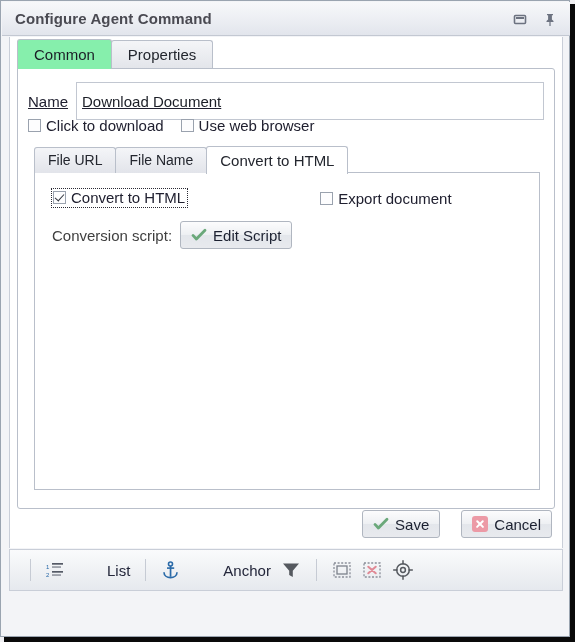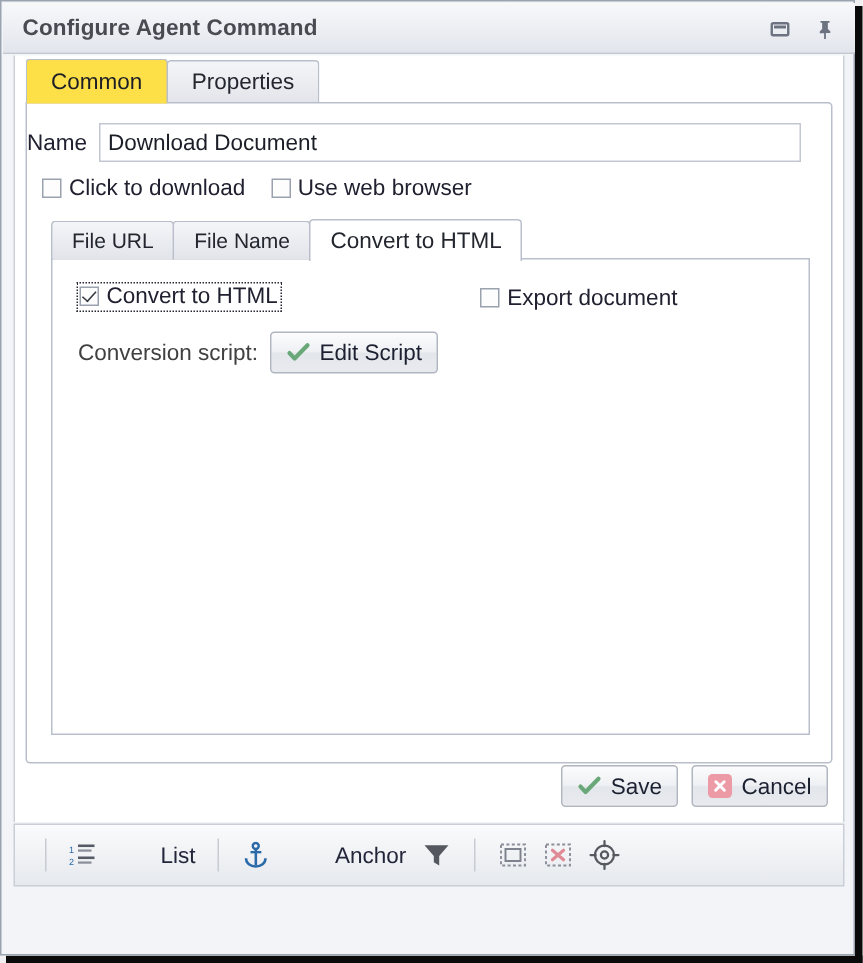--- a/index.html
+++ b/index.html
@@ -101,21 +101,21 @@
     color: #23262e;
     border: 1px solid #b9bfca;
     border-bottom: none;
     border-radius: 3px 3px 0 0;
     background: linear-gradient(to bottom, #f4f5f8, #e3e5ea);
     margin-right: -1px;
     cursor: pointer;
     white-space: nowrap;
   }
   .otab.sel {
-    background: #fde047;
+    background: #86efac;
     border-color: #b9bfca;
     color: #1b1e26;
     height: 30px;
     line-height: 29px;
     margin-bottom: -1px;
     z-index: 6;
     position: relative;
   }
 
   .otab-panel {
@@ -124,35 +124,36 @@
     width: 538px; height: 441px;
     box-sizing: border-box;
     border: 1px solid #b9bfca;
     background: #ffffff;
     border-radius: 0 3px 3px 3px;
   }
 
   
   .name-row {
     position: absolute;
-    left: 0; top: 13px;
+    left: 10px; top: 13px;
     display: flex;
     align-items: center;
     width: 516px;
+    text-decoration: underline;
   }
   .name-label {
     font-size: 15px;
     color: #202030;
     margin-right: 8px;
     white-space: nowrap;
   }
   .name-input {
     flex: 1;
     box-sizing: border-box;
-    height: 26px;
+    height: 38px;
     border: 1px solid #c2c7d1;
     background: #ffffff;
     font-family: "Liberation Sans", sans-serif;
     font-size: 15px;
     color: #1b1e26;
     padding: 12px 5px;
     outline: none;
   }
 
   
@@ -298,21 +299,21 @@
     border-radius: 1px;
   }
   .ico-x::before { transform: rotate(45deg); }
   .ico-x::after  { transform: rotate(-45deg); }
 
   
   .actions {
     position: absolute;
     right: 17px; top: 509px;
     display: flex;
-    gap: 9px;
+    gap: 21px;
   }
 
   
   .toolbar {
     position: absolute;
     left: 8px; top: 548px;
     width: 554px; height: 42px;
     box-sizing: border-box;
     background: linear-gradient(to bottom, #fafbfc 0%, #eef0f3 60%, #e6e9ee 100%);
     border: 1px solid #c9ced8;

